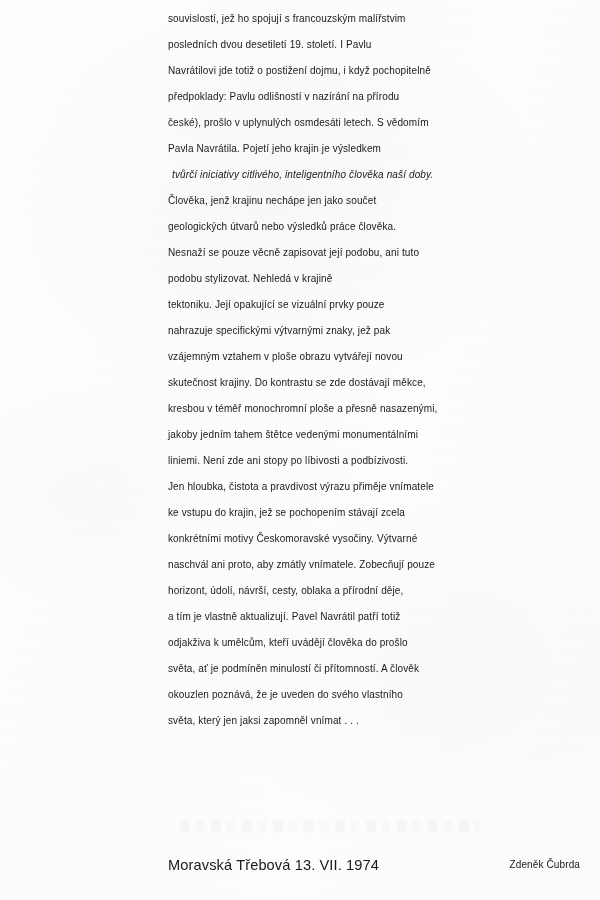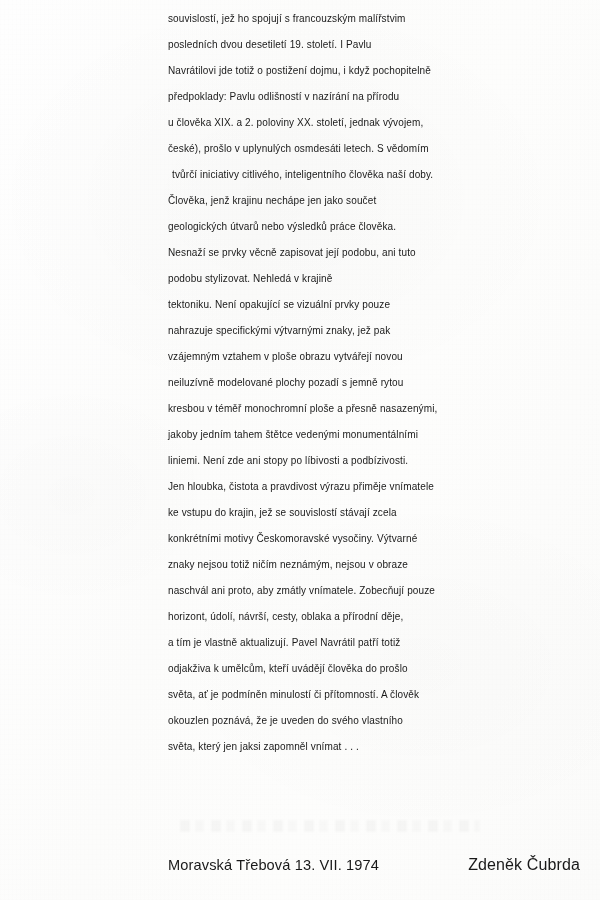--- a/index.html
+++ b/index.html
@@ -73,39 +73,39 @@
     display: block;
     font-size: 10px;
     line-height: 26px;
     letter-spacing: 0.12px;
     color: #191919;
     white-space: pre;
     text-rendering: optimizeLegibility;
   }
 
   
-  .line.indent-sm { padding-left: 4px; }
+  .line.indent-sm { padding-left: 4px; font-style: italic; }
 
   .colophon {
     position: absolute;
     left: 168px;
     top: 854px;
     width: 420px;
     display: flex;
     align-items: flex-end;
   }
   .colophon .place-date {
     font-size: 14.6px;
     line-height: 22px;
     color: #191919;
     letter-spacing: 0.12px;
     white-space: pre;
   }
   .colophon .author {
-    font-size: 16px;
+    font-size: 10px;
     line-height: 22px;
     color: #191919;
     letter-spacing: 0.12px;
     white-space: pre;
     margin-left: auto;
     padding-right: 8px;
   }
 </style>
 </head>
 <body>
@@ -113,38 +113,37 @@
 <div class="page">
 
   <div class="grain"></div>
   <div class="showthrough"></div>
 
   <div class="body-text">
     <span class="line">souvislostí, jež ho spojují s francouzským malířstvim</span>
     <span class="line">posledních dvou desetiletí 19. století. I Pavlu</span>
     <span class="line">Navrátilovi jde totiž o postižení dojmu, i když pochopitelně</span>
     <span class="line">předpoklady: Pavlu odlišností v nazírání na přírodu</span>
-    <span class="line">u člověka XIX. a 2. poloviny XX. století, jednak vývojem,</span>
     <span class="line">české), prošlo v uplynulých osmdesáti letech. S vědomím</span>
+    <span class="line">Pavla Navrátila. Pojetí jeho krajin je výsledkem</span>
     <span class="line indent-sm">tvůrčí iniciativy citlivého, inteligentního člověka naší doby.</span>
     <span class="line">Člověka, jenž krajinu nechápe jen jako součet</span>
     <span class="line">geologických útvarů nebo výsledků práce člověka.</span>
-    <span class="line">Nesnaží se prvky věcně zapisovat její podobu, ani tuto</span>
+    <span class="line">Nesnaží se pouze věcně zapisovat její podobu, ani tuto</span>
     <span class="line">podobu stylizovat. Nehledá v krajině</span>
-    <span class="line">tektoniku. Není opakující se vizuální prvky pouze</span>
+    <span class="line">tektoniku. Její opakující se vizuální prvky pouze</span>
     <span class="line">nahrazuje specifickými výtvarnými znaky, jež pak</span>
     <span class="line">vzájemným vztahem v ploše obrazu vytvářejí novou</span>
-    <span class="line">neiluzívně modelované plochy pozadí s jemně rytou</span>
+    <span class="line">skutečnost krajiny. Do kontrastu se zde dostávají měkce,</span>
     <span class="line">kresbou v téměř monochromní ploše a přesně nasazenými,</span>
     <span class="line">jakoby jedním tahem štětce vedenými monumentálními</span>
     <span class="line">liniemi. Není zde ani stopy po líbivosti a podbízivosti.</span>
     <span class="line">Jen hloubka, čistota a pravdivost výrazu přiměje vnímatele</span>
-    <span class="line">ke vstupu do krajin, jež se souvislostí stávají zcela</span>
+    <span class="line">ke vstupu do krajin, jež se pochopením stávají zcela</span>
     <span class="line">konkrétními motivy Českomoravské vysočiny. Výtvarné</span>
-    <span class="line">znaky nejsou totiž ničím neznámým, nejsou v obraze</span>
     <span class="line">naschvál ani proto, aby zmátly vnímatele. Zobecňují pouze</span>
     <span class="line">horizont, údolí, návrší, cesty, oblaka a přírodní děje,</span>
     <span class="line">a tím je vlastně aktualizují. Pavel Navrátil patří totiž</span>
     <span class="line">odjakživa k umělcům, kteří uvádějí člověka do prošlo</span>
     <span class="line">světa, ať je podmíněn minulostí či přítomností. A člověk</span>
     <span class="line">okouzlen poznává, že je uveden do svého vlastního</span>
     <span class="line">světa, který jen jaksi zapomněl vnímat . . .</span>
   </div>
 
   <div class="colophon">

